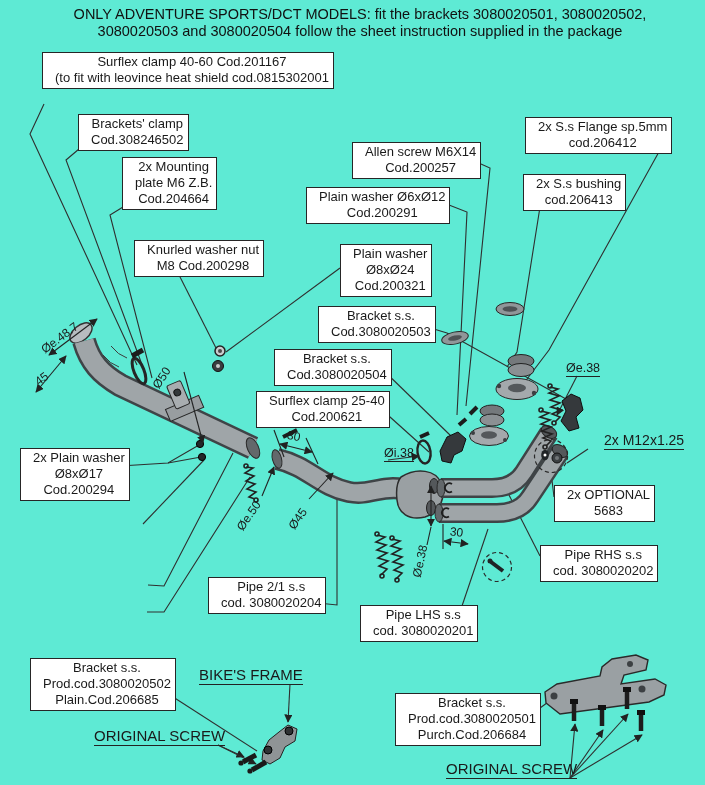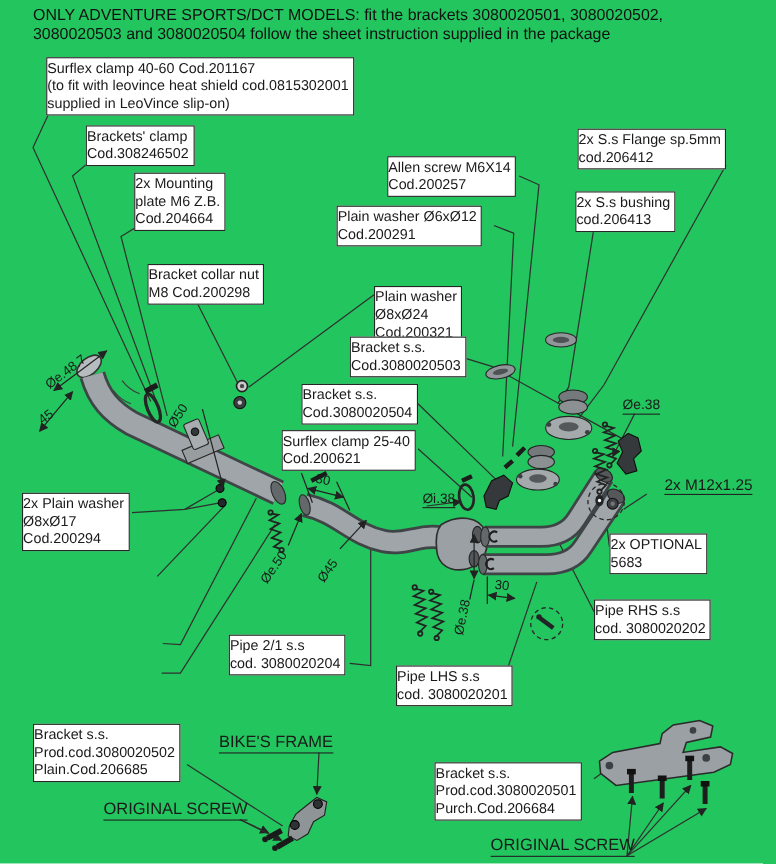--- a/index.html
+++ b/index.html
@@ -1,21 +1,21 @@
 <!DOCTYPE html>
 <html><head>
 <meta charset="utf-8">
 <style>
   html,body{margin:0;padding:0;background:#fff;}
-  .canvas{position:relative;width:705px;height:785px;background:#22c55e;overflow:hidden;
-          font-family:"Liberation Sans",sans-serif;color:#1a1a1a;}
+  .canvas{position:relative;width:705px;height:785px;background:#5eead4;overflow:hidden;
+          font-family:"Liberation Sans",sans-serif;color:#1a1a1a;text-align:center;}
   .hdr{position:absolute;left:30px;top:6px;width:660px;font-size:14.5px;line-height:17px;color:#111;}
   svg.draw{position:absolute;left:0;top:0;z-index:1;}
   .box{position:absolute;z-index:3;background:#fff;border:1.4px solid #262626;
-       padding:1px 4px 2px 0;font-size:13px;line-height:16px;white-space:nowrap;}
+       padding:1px 4px 2px 12px;font-size:13px;line-height:16px;white-space:nowrap;}
   .flabel{position:absolute;z-index:3;font-size:15px;white-space:nowrap;
           border-bottom:1.4px solid #222;padding-bottom:1px;}
   .flabel.small{font-size:12.5px;}
   .dimtext{font-size:12px;fill:#1a1a1a;}
 </style>
 </head>
 <body>
 
 <div class="canvas">
 
@@ -229,52 +229,51 @@
       <text class="dimtext" transform="translate(252,518) rotate(-55)" text-anchor="middle">Øe.50</text>
       <text class="dimtext" transform="translate(301,521) rotate(-55)" text-anchor="middle">Ø45</text>
       <text class="dimtext" transform="translate(424,562) rotate(-78)" text-anchor="middle">Øe.38</text>
       <text class="dimtext" transform="translate(456,536) rotate(7)" text-anchor="middle">30</text>
     </g>
   </svg>
 
   <div class="box" style="left:42px;top:52px">
     <div>Surflex clamp 40-60 Cod.201167</div>
     <div>(to fit with leovince heat shield cod.0815302001</div>
-    <div>supplied in LeoVince slip-on)</div>
   </div>
   <div class="box" style="left:78px;top:114px">
     <div>Brackets' clamp</div>
     <div>Cod.308246502</div>
   </div>
   <div class="box" style="left:122px;top:157px">
     <div>2x Mounting</div>
     <div>plate M6 Z.B.</div>
     <div>Cod.204664</div>
   </div>
   <div class="box" style="left:134px;top:240px">
-    <div>Bracket collar nut</div>
+    <div>Knurled washer nut</div>
     <div>M8 Cod.200298</div>
   </div>
   <div class="box" style="left:352px;top:142px">
     <div>Allen screw M6X14</div>
     <div>Cod.200257</div>
   </div>
   <div class="box" style="left:306px;top:187px">
     <div>Plain washer Ø6xØ12</div>
     <div>Cod.200291</div>
   </div>
   <div class="box" style="left:525px;top:117px">
     <div>2x S.s Flange sp.5mm</div>
     <div>cod.206412</div>
   </div>
   <div class="box" style="left:523px;top:174px">
     <div>2x S.s bushing</div>
     <div>cod.206413</div>
   </div>
-  <div class="box" style="left:340px;top:260px">
+  <div class="box" style="left:340px;top:244px">
     <div>Plain washer</div>
     <div>Ø8xØ24</div>
     <div>Cod.200321</div>
   </div>
   <div class="box" style="left:318px;top:306px">
     <div>Bracket s.s.</div>
     <div>Cod.3080020503</div>
   </div>
   <div class="box" style="left:274px;top:349px">
     <div>Bracket s.s.</div>

